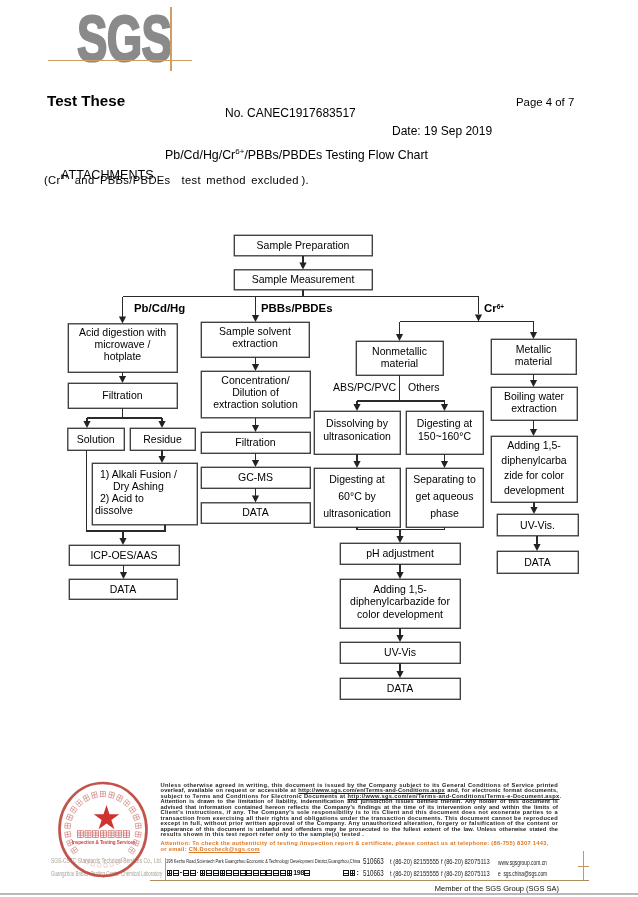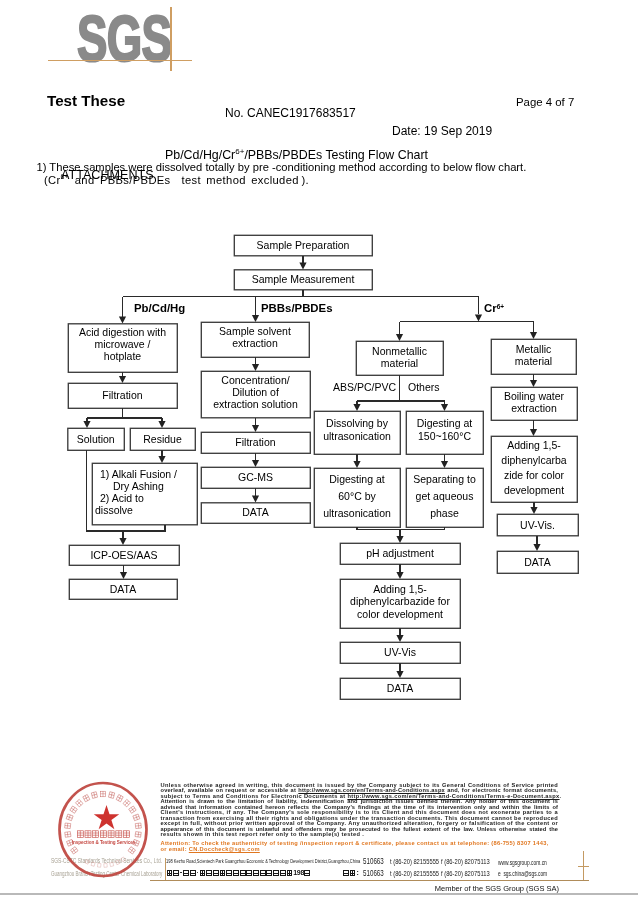--- a/index.html
+++ b/index.html
@@ -27,21 +27,20 @@
   <div class="abs" style="left:48px;top:60px;width:144px;height:1.4px;background:#cf9e62;"></div>
   <div class="abs" style="left:170.3px;top:7px;width:1.4px;height:64px;background:#cf9e62;"></div>
 
   <div class="abs" style="left:47px;top:91.6px;font-size:15.2px;font-weight:bold;">Test These</div>
   <div class="abs hdr" style="left:225px;top:106px;">No. CANEC1917683517</div>
   <div class="abs hdr" style="left:392px;top:95.5px;font-size:12px;margin-top:28px;">Date: 19 Sep 2019</div>
   <div class="abs hdr" style="left:516px;top:95.5px;font-size:11.4px;">Page 4 of 7</div>
 
   <div class="abs" style="left:61px;top:132.4px;font-size:12.6px;margin-top:36px;">ATTACHMENTS</div>
   <div class="abs" style="left:165px;top:146.7px;font-size:12.4px;font-weight:normal;">Pb/Cd/Hg/Cr<sup style="font-size:8px;">6+</sup>/PBBs/PBDEs Testing Flow Chart</div>
-  <div class="abs" style="left:36.5px;top:160.6px;font-size:11.2px;">1) These samples were dissolved totally by pre -conditioning method according to below flow chart.</div>
   <div class="abs" style="left:44px;top:172.6px;font-size:11.2px;letter-spacing:0.35px;word-spacing:2px;">(Cr<sup style="font-size:7px;">6+</sup> and PBBs/PBDEs&nbsp; test method excluded ).</div>
 
   <svg class="abs" style="left:0;top:0;" width="638" height="760" viewBox="0 0 638 760">
     <g fill="none" stroke="#3d3d3d" stroke-width="1.35" transform="translate(0.3,0.3)">
 
       <rect x="234" y="235" width="138" height="20.5"></rect>
       <rect x="234" y="269.5" width="138" height="20"></rect>
       <rect x="68" y="323.5" width="109" height="48.5"></rect>
       <rect x="68" y="383" width="109" height="25"></rect>
       <rect x="67.5" y="428" width="56.5" height="22"></rect>

